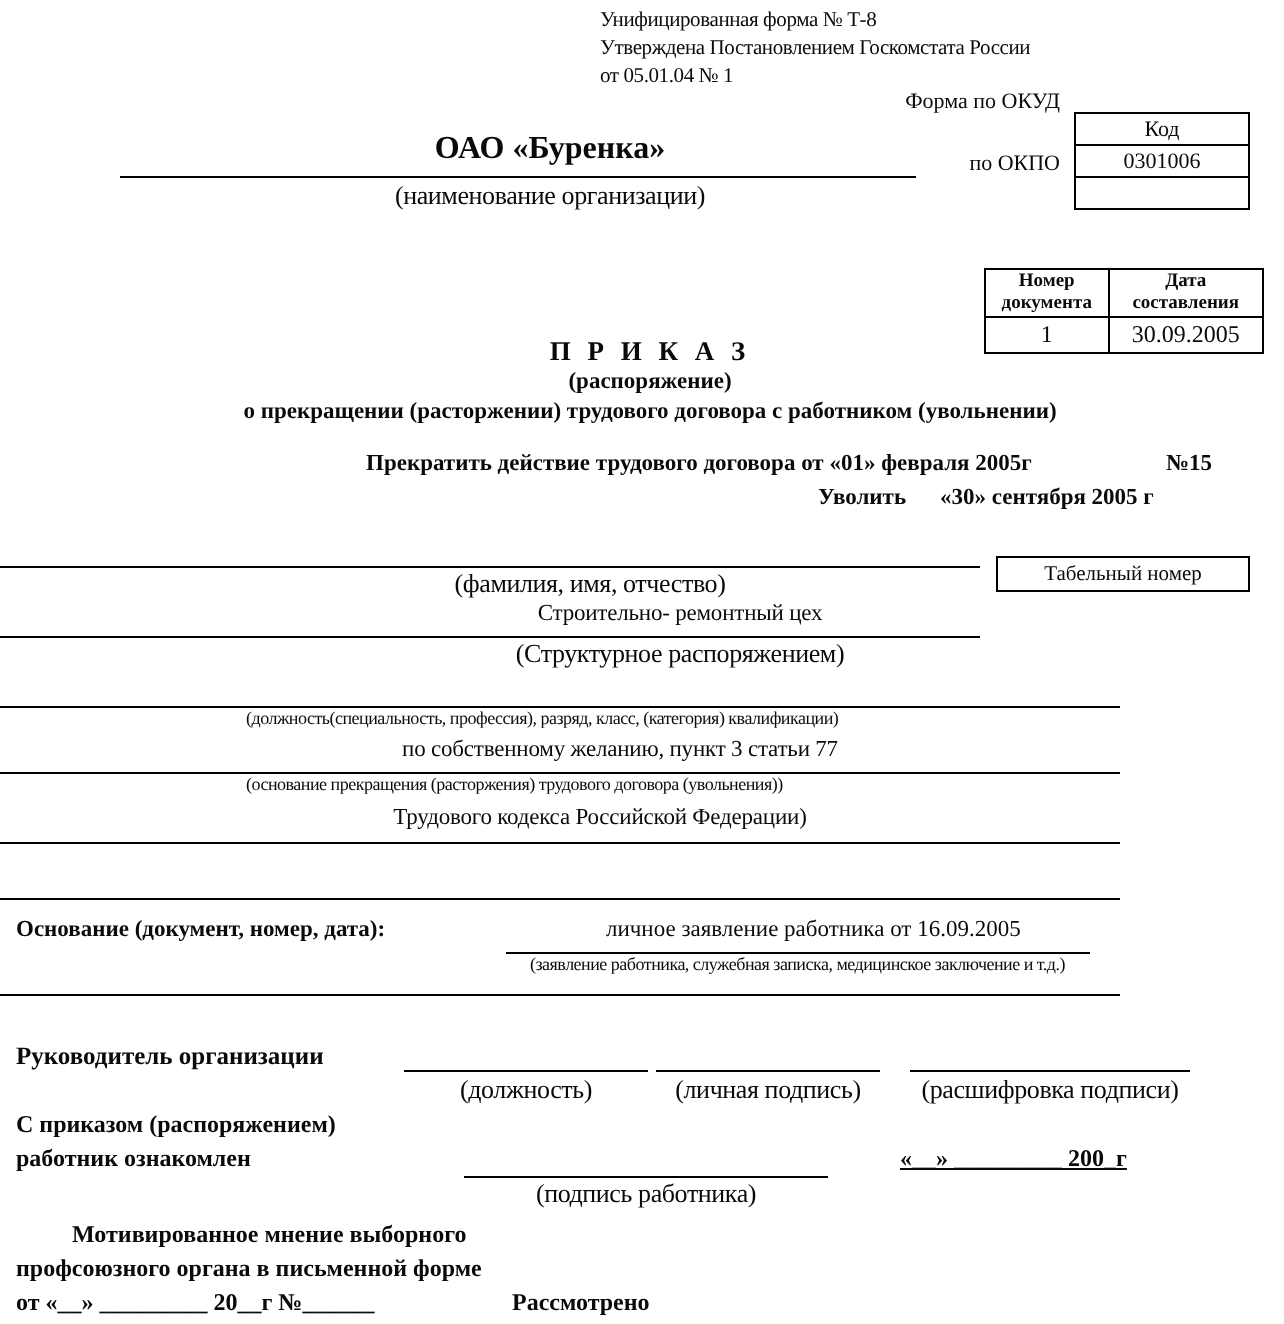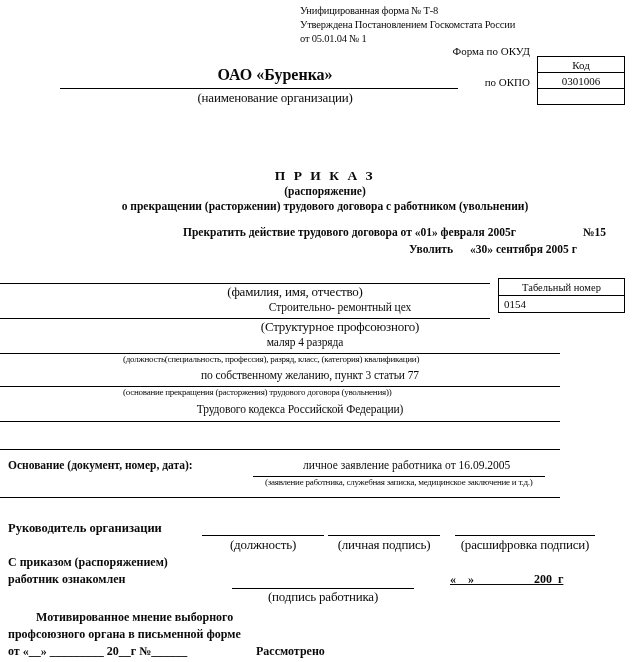--- a/index.html
+++ b/index.html
@@ -132,51 +132,65 @@
     </tr>
     <tr>
       <td style="height:15px;">0301006</td>
     </tr>
     <tr>
       <td style="height:15px;">&nbsp;</td>
     </tr>
   </tbody>
     </table>
 
+  <table class="box abs" style="left:492px; top:134px; width:140px;">
+    <tbody>
+        <tr>
+      <th style="width:62px; padding-top:1px;">
+        <div style="font-size:9.5px; font-weight:bold; line-height:11px;">Номер</div>
+        <div style="font-size:9.5px; font-weight:bold; line-height:11px;">документа</div>
+      </th>
+      <th style="width:78px; padding-top:1px;">
+        <div style="font-size:9.5px; font-weight:bold; line-height:11px;">Дата</div>
+        <div style="font-size:9.5px; font-weight:bold; line-height:11px;">составления</div>
+      </th>
+    </tr>
+    <tr>
+      <td style="height:17px; font-size:12px;">1</td>
+      <td style="height:17px; font-size:12px;">30.09.2005</td>
+    </tr>
+  </tbody>
+    </table>
 
   <div class="abs title-main" style="left:160px; top:168px; width:330px;">П Р И К А З</div>
   <div class="abs title-sub" style="left:160px; top:185px; width:330px;">(распоряжение)</div>
   <div class="abs title-desc" style="left:55px; top:200px; width:540px;">о прекращении (расторжении) трудового договора с работником (увольнении)</div>
 
   <div class="abs body-bold" style="left:183px; top:226px;">Прекратить действие трудового договора от «01» февраля 2005г</div>
   <div class="abs body-bold" style="left:583px; top:226px;">№15</div>
 
   <div class="abs body-bold" style="left:409px; top:243px;">Уволить</div>
   <div class="abs body-bold" style="left:470px; top:243px;">«30»  сентября 2005 г</div>
 
   <table class="box abs" style="left:498px; top:262px; width:127px;margin-top:16px;">
     <tbody>
         <tr>
       <td style="height:16px; font-size:10.5px;">Табельный номер</td>
     </tr>
-    <tr>
-      <td style="height:16px; font-size:11px; text-align:left; padding-left:5px;">0154</td>
-    </tr>
   </tbody>
     </table>
 
   <div class="abs faded" style="left:190px; top:262px; width:210px;">&nbsp;</div>
   <div class="rule" style="left:0px; top:283px; width:490px;"></div>
   <div class="abs caption" style="left:190px; top:284px; width:210px;">(фамилия, имя, отчество)</div>
 
   <div class="abs filled" style="left:195px; top:301px; width:290px;">Строительно- ремонтный цех</div>
   <div class="rule" style="left:0px; top:318px; width:490px;"></div>
-  <div class="abs caption" style="left:195px; top:319px; width:290px;">(Структурное профсоюзного)</div>
-
-  <div class="abs filled" style="left:190px; top:336px; width:230px;">маляр 4 разряда</div>
+  <div class="abs caption" style="left:195px; top:319px; width:290px;">(Структурное распоряжением)</div>
+
   <div class="rule" style="left:0px; top:353px; width:560px;"></div>
   <div class="abs small-cap" style="left:123px; top:354px;">(должность(специальность, профессия), разряд, класс, (категория) квалификации)</div>
 
   <div class="abs filled" style="left:165px; top:369px; width:290px;">по собственному желанию, пункт 3 статьи 77</div>
   <div class="rule" style="left:0px; top:386px; width:560px;"></div>
   <div class="abs small-cap" style="left:123px; top:387px;">(основание прекращения (расторжения) трудового договора (увольнения))</div>
 
   <div class="abs filled" style="left:150px; top:403px; width:300px;">Трудового кодекса Российской Федерации)</div>
   <div class="rule" style="left:0px; top:421px; width:560px;"></div>
 

